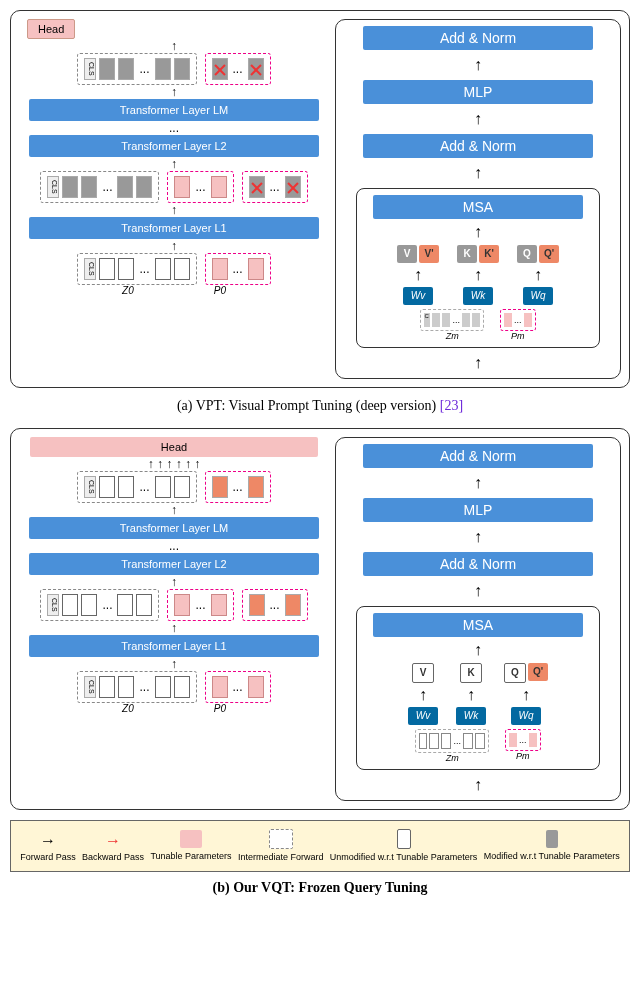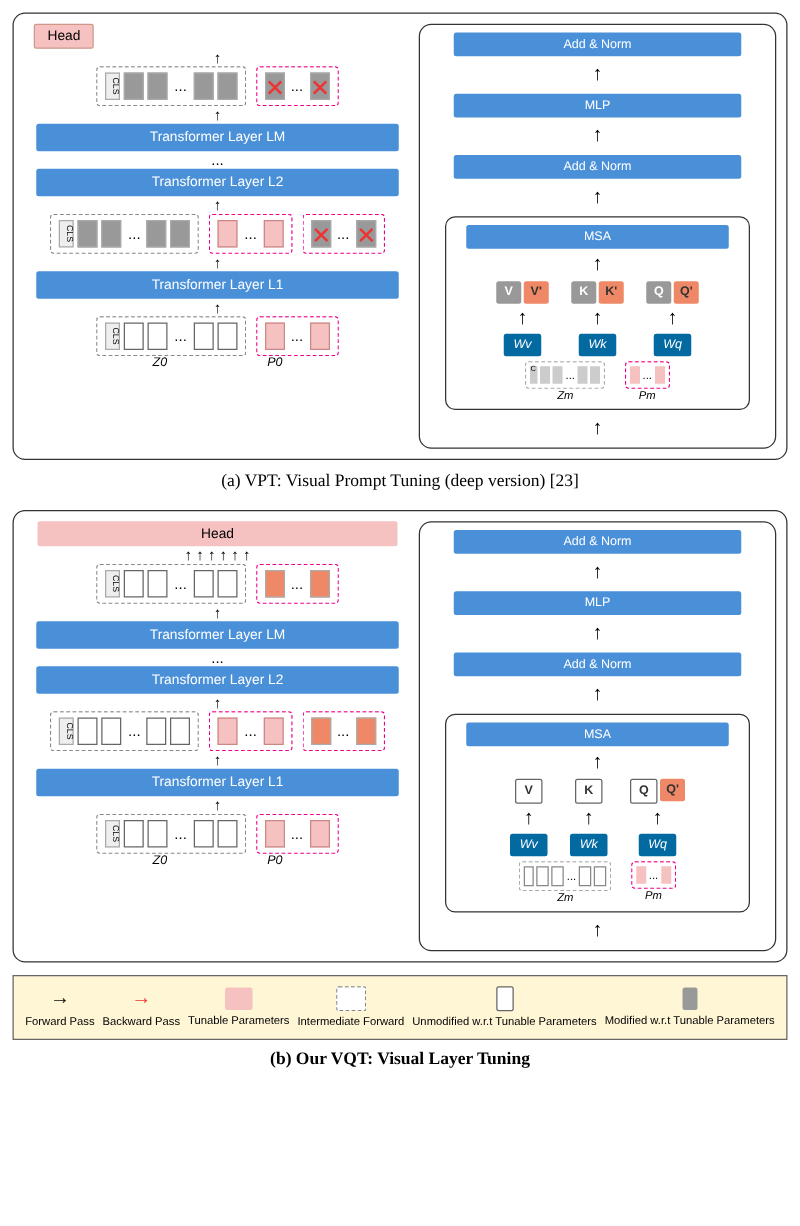--- a/index.html
+++ b/index.html
@@ -99,21 +99,21 @@
   }
   .tok.x::before { transform: rotate(45deg); }
   .tok.x::after { transform: rotate(-45deg); }
   .dots { font-size: 12px; padding: 0 2px; }
   .blue-bar {
     background: #4a90d9;
     color: #fff;
     width: 230px;
     text-align: center;
     padding: 4px 0;
-    font-size: 10px;
+    font-size: 14px;
     border-radius: 2px;
   }
   .inner-box {
     border: 1px solid #333;
     border-radius: 8px;
     padding: 6px;
     width: 230px;
     display: flex;
     flex-direction: column;
     align-items: center;
@@ -163,21 +163,21 @@
   .small-tok.pink { background: #f6c1c1; }
   .small-dots { font-size: 9px; }
   .zp-row { display: flex; gap: 16px; justify-content: center; }
   .zp-label { font-size: 9px; font-style: italic; text-align: center; }
   .caption {
     text-align: center;
     font-family: Georgia, serif;
     font-size: 14px;
     margin: 6px 0 14px;
   }
-  .caption .ref { color: #000000; }
+  .caption .ref { color: #6d28d9; }
   .legend {
     margin: 8px 10px;
     border: 1px solid #666;
     background: #fff6d6;
     padding: 8px 6px;
     display: flex;
     justify-content: space-around;
     align-items: center;
   }
   .legend-item {
@@ -496,14 +496,14 @@
 Tunable Parameters</span>
   </div>
   <div class="legend-item">
     <span class="leg-box gray"></span>
     <span>Modified w.r.t
 Tunable Parameters</span>
   </div>
 </div>
 
 <div class="caption">
-  <b>(b) Our VQT: Visual Layer Tuning</b>
+  <b>(b) Our VQT: Frozen Query Tuning</b>
 </div>
 
 </body></html>

